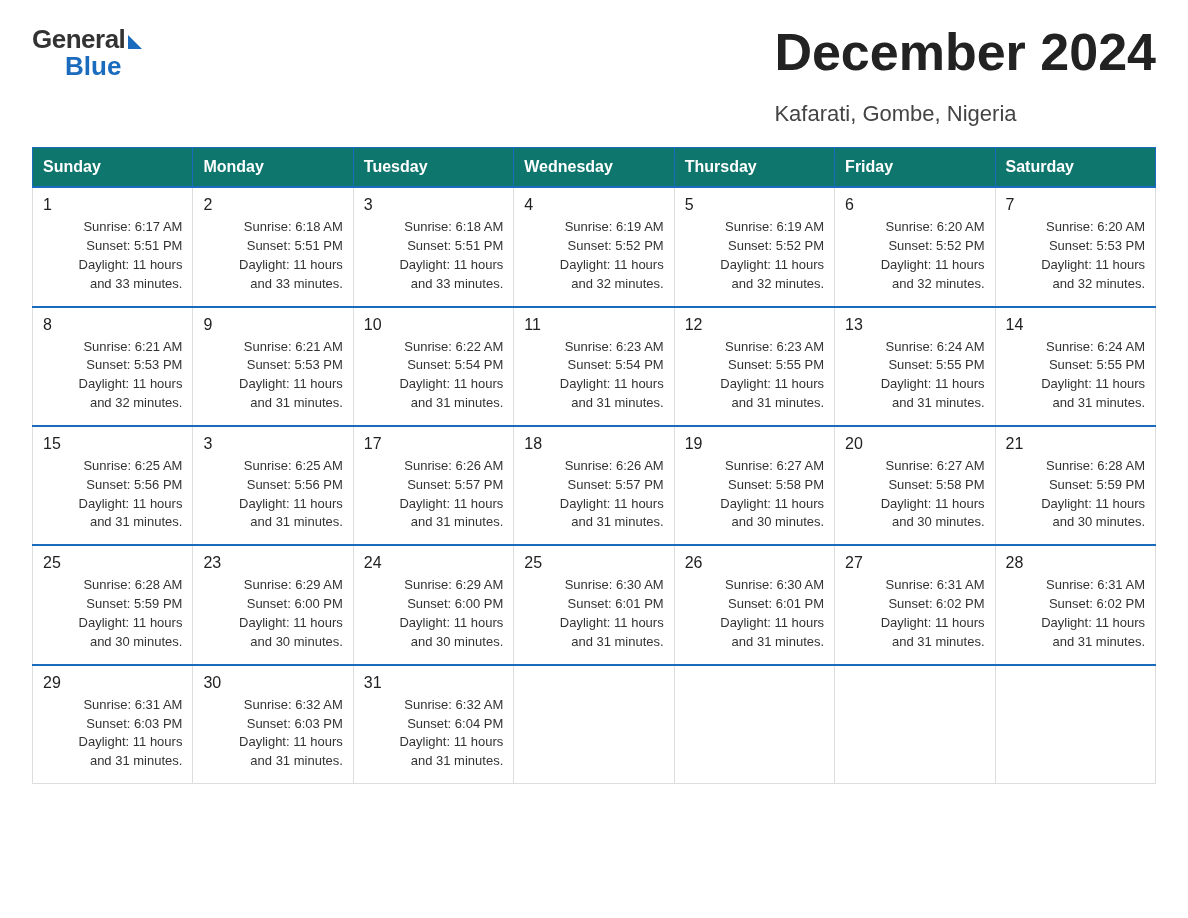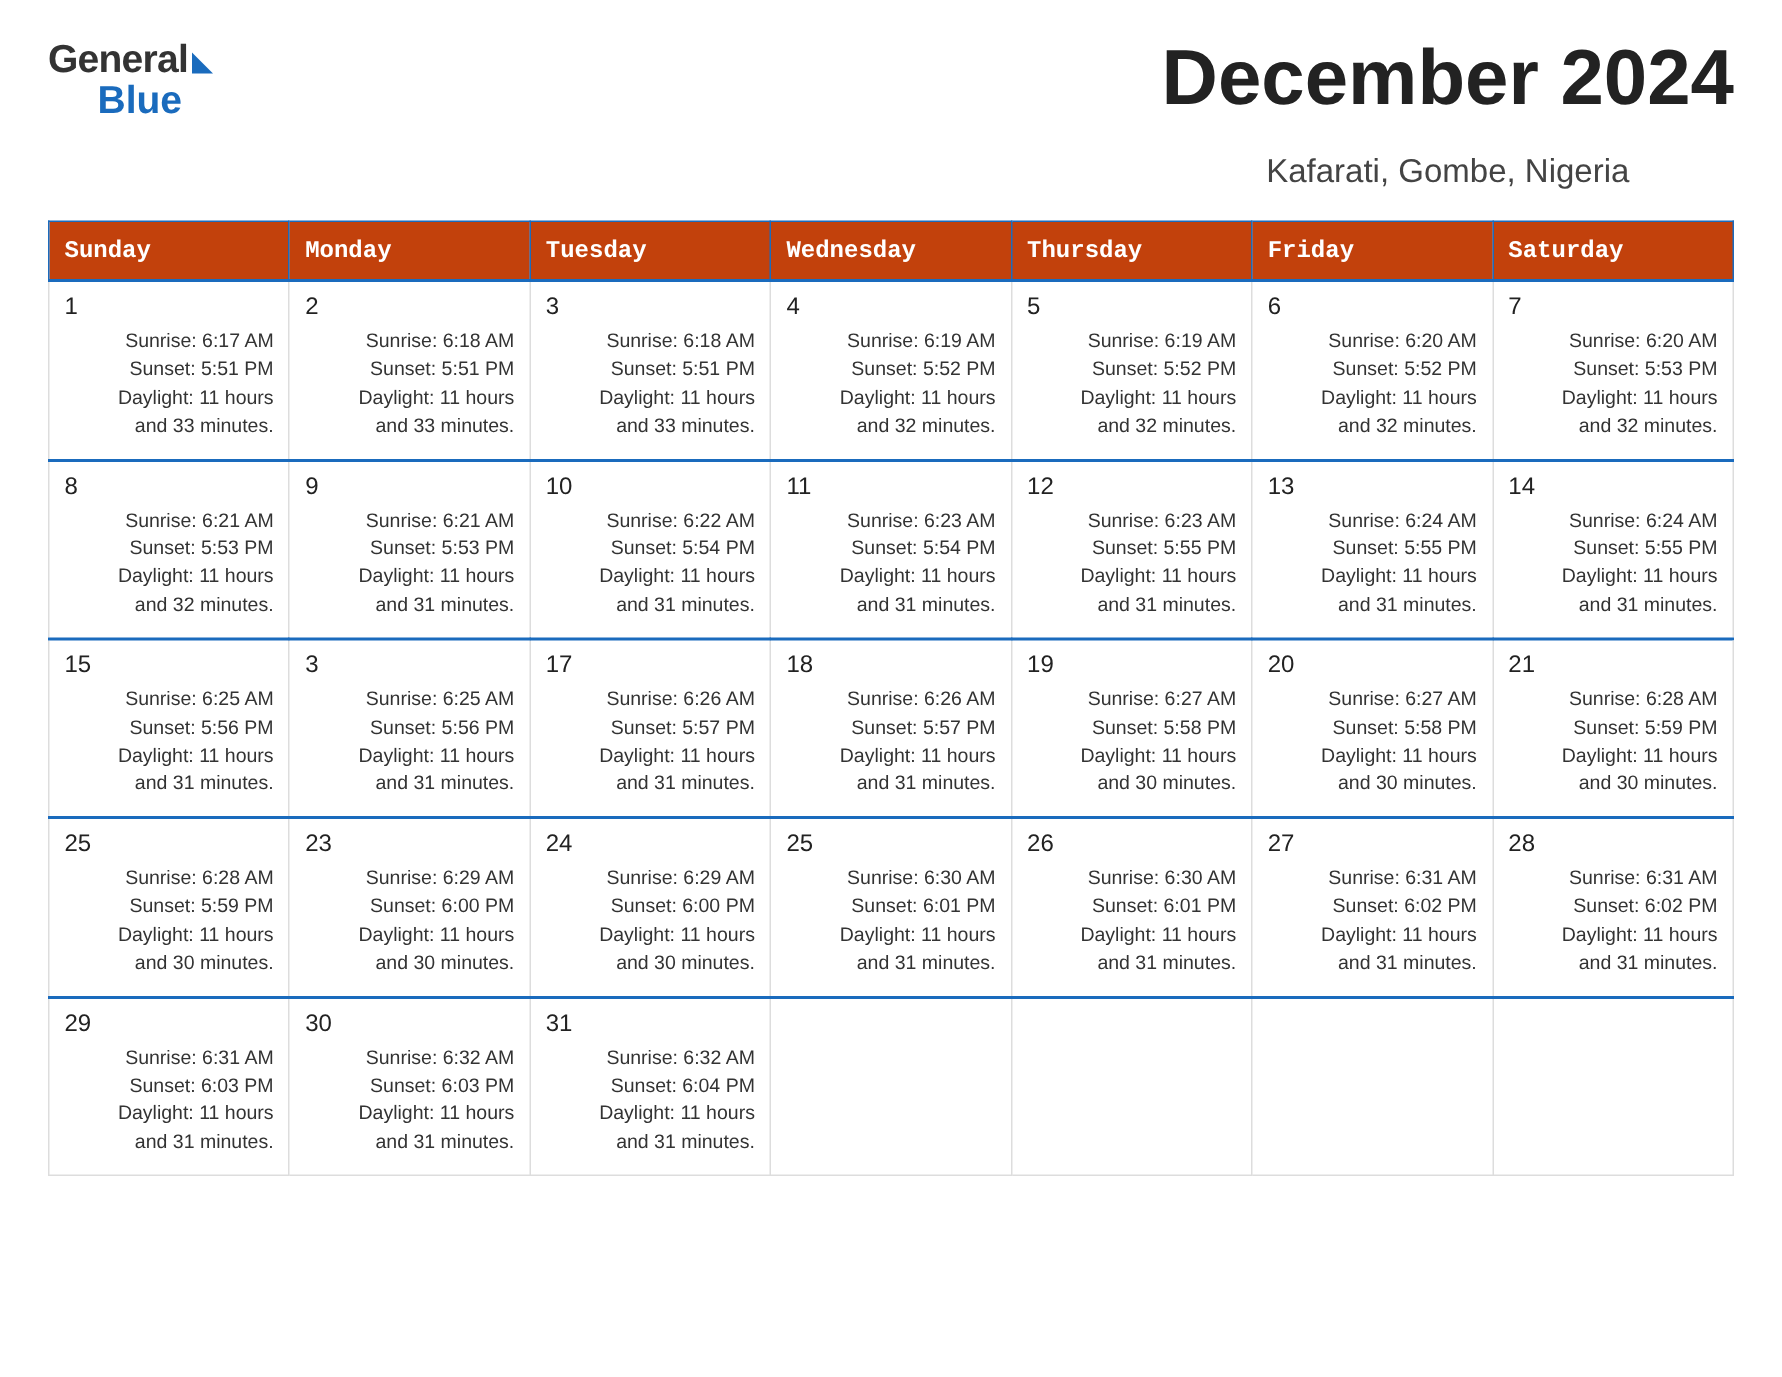--- a/index.html
+++ b/index.html
@@ -43,41 +43,40 @@
     }
     .logo-blue {
       font-size: 26px;
       font-weight: bold;
       color: #1a6bbd;
       margin-top: -4px;
       padding-left: 2px;
       margin-left: 31px;
     }
     .title-section {
-      text-align: center;
+      text-align: left;
     }
     .month-title {
       font-size: 52px;
       font-weight: bold;
       color: #222;
       line-height: 1.1;
     }
     .location-title {
       font-size: 22px;
       color: #444;
       margin-top: 20px;
     }
     table {
       width: 100%;
       border-collapse: collapse;
       table-layout: fixed;
     }
     thead tr {
-      background: #c2410c;
-      font-family: Liberation Mono, monospace;
+      background: #0f766e;
     }
     thead th {
       color: #fff;
       font-size: 16px;
       font-weight: bold;
       padding: 10px 10px;
       text-align: left;
       border: 1px solid #1a6bbd;
     }
     tbody tr {

